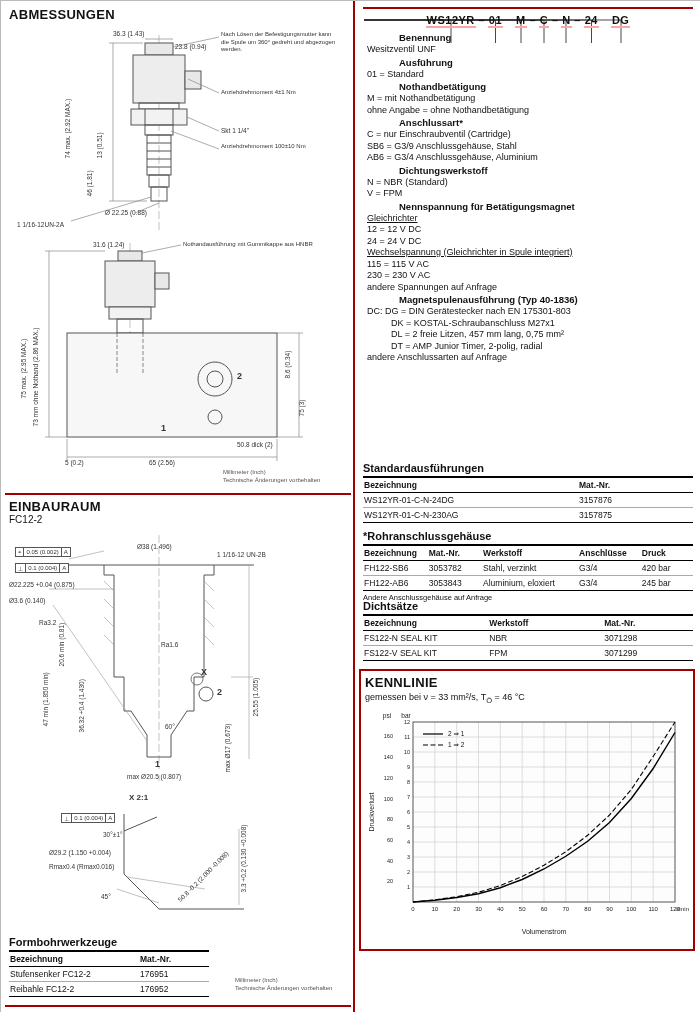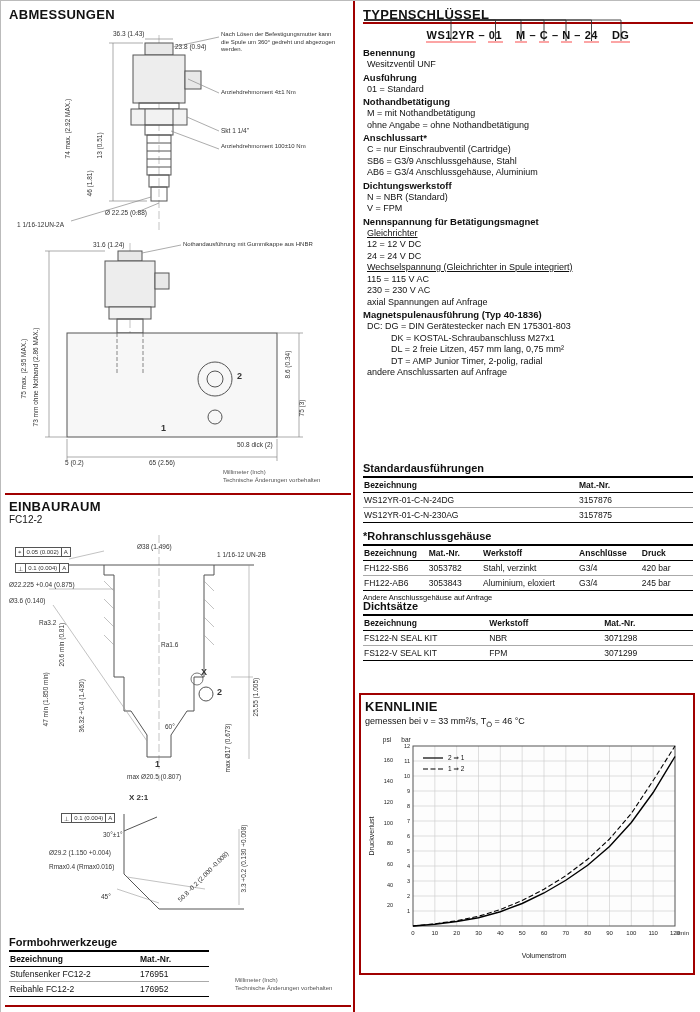--- a/index.html
+++ b/index.html
@@ -35,28 +35,28 @@
   .tbl-note{font-size:7.5px;padding-top:2px;}
 
   
   #ts{position:absolute;left:362px;top:6px;width:330px;height:452px;}
   #ts .code{position:relative;text-align:center;font-weight:bold;font-size:11px;
             padding:5px 0 3px 0;letter-spacing:0.5px;z-index:2;}
   .code-part{display:inline-block;border-bottom:2px solid #fca5a5;padding:0 1px;}
   .code-sep{display:inline-block;width:12px;text-align:center;}
   #ts-lines{position:absolute;left:0;top:0;pointer-events:none;z-index:1;}
   .ts-sec{position:relative;z-index:2;}
-  .ts-label{font-weight:bold;font-size:9.5px;padding:2px 0 1px 0;line-height:10px;}
+  .ts-label{font-weight:bold;font-size:9.5px;padding:2px 0 1px 0;line-height:10px;margin-left:36px;}
   .ts-line{font-size:9px;line-height:11.5px;padding-left:4px;}
   .ts-line.indent{padding-left:28px;}
   .u{text-decoration:underline;}
 
   
   #kenn{position:absolute;left:358px;top:668px;width:336px;height:282px;border:2px solid #a00000;
-        box-sizing:border-box;padding:4px 4px 0 4px;margin-top:24px;}
+        box-sizing:border-box;padding:4px 4px 0 4px;}
   #kenn .h1{font-size:13px;}
   #kenn .sub{font-size:9px;padding:2px 0 1px 0;}
   svg text{font-family:"Liberation Sans",sans-serif;}
 </style>
 </head>
 <body>
 
 <div class="page">
   <div class="vdiv"></div>
 
@@ -278,21 +278,20 @@
         </tr>
       </tbody>
     </table>
     <span class="foot" style="left:226px;top:42px;">Millimeter (Inch)
 Technische Änderungen vorbehalten</span>
   </div>
 
   <div class="hr-red" style="left:4px;top:1004px;width:346px;"></div>
 
   <div id="ts">
-    <div class="h1">TYPENSCHLÜSSEL</div>
     <div class="redline"></div>
     <svg id="ts-lines" width="330" height="452">
         <line x1="88" y1="36" x2="88" y2="13" stroke="#333" stroke-width="0.9"></line>
         <line x1="1" y1="13" x2="88" y2="13" stroke="#333" stroke-width="0.9"></line>
         <line x1="132.5" y1="36" x2="132.5" y2="13" stroke="#333" stroke-width="0.9"></line>
         <line x1="1" y1="13" x2="132.5" y2="13" stroke="#333" stroke-width="0.9"></line>
         <line x1="158" y1="36" x2="158" y2="13" stroke="#333" stroke-width="0.9"></line>
         <line x1="1" y1="13" x2="158" y2="13" stroke="#333" stroke-width="0.9"></line>
         <line x1="181" y1="36" x2="181" y2="13" stroke="#333" stroke-width="0.9"></line>
         <line x1="1" y1="13" x2="181" y2="13" stroke="#333" stroke-width="0.9"></line>
@@ -332,21 +331,21 @@
       <div class="ts-line">V  =  FPM</div>
     </div>
     <div class="ts-sec">
       <div class="ts-label">Nennspannung für Betätigungsmagnet</div>
       <div class="ts-line u">Gleichrichter</div>
       <div class="ts-line"> 12  =   12 V DC</div>
       <div class="ts-line"> 24  =   24 V DC</div>
       <div class="ts-line u">Wechselspannung (Gleichrichter in Spule integriert)</div>
       <div class="ts-line">115  = 115 V AC</div>
       <div class="ts-line">230  = 230 V AC</div>
-      <div class="ts-line">axial Spannungen auf Anfrage</div>
+      <div class="ts-line">andere Spannungen auf Anfrage</div>
     </div>
     <div class="ts-sec">
       <div class="ts-label">Magnetspulenausführung (Typ 40-1836)</div>
       <div class="ts-line">DC: DG =  DIN Gerätestecker nach EN 175301-803</div>
       <div class="ts-line indent">DK =  KOSTAL-Schraubanschluss M27x1</div>
       <div class="ts-line indent">DL  =  2 freie Litzen, 457 mm lang, 0,75 mm²</div>
       <div class="ts-line indent">DT =  AMP Junior Timer, 2-polig, radial</div>
       <div class="ts-line">andere Anschlussarten auf Anfrage</div>
     </div>
   </div>

